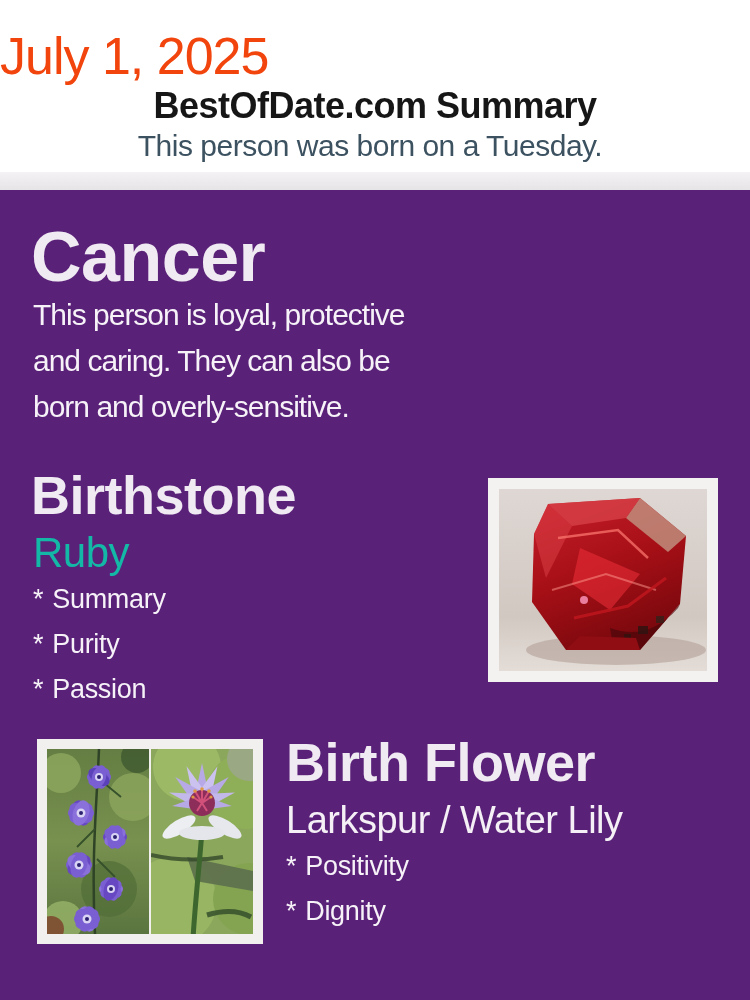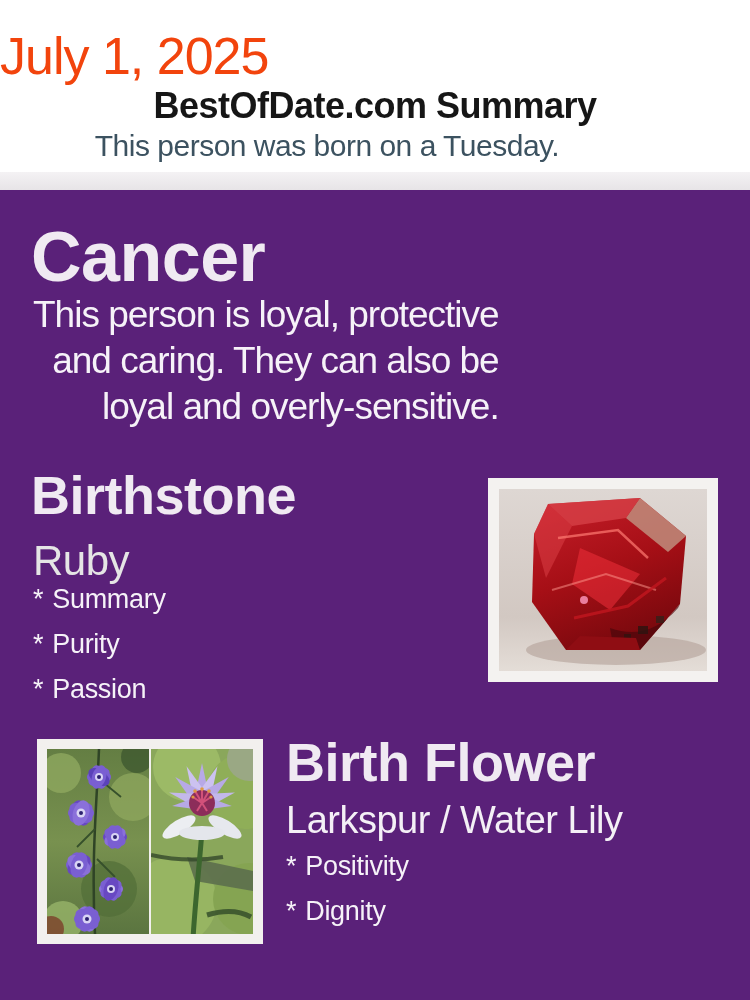--- a/index.html
+++ b/index.html
@@ -17,38 +17,39 @@
   }
   .hdr-summary{
     top:86px;left:0;width:750px;text-align:center;
     font-size:36px;font-weight:700;letter-spacing:-0.5px;color:#161616;
     line-height:1.1;
   }
   .hdr-born{
     top:129px;left:0;width:654px;text-align:center;
     font-size:30px;font-weight:400;letter-spacing:-0.5px;color:#3c5260;
     line-height:1.1;
+    padding-left:43px;
   }
   
   .divider{
     top:172px;left:0;width:750px;height:18px;
     background:linear-gradient(#f4f2f4,#e7e4e7);
   }
   
   .panel{
     top:190px;left:0;width:750px;height:810px;
     background:#5a2179;color:#f3eff5;
   }
   .panel .h-big{
     font-weight:700;line-height:1;letter-spacing:-0.5px;color:#f0eaf2;
   }
   .zodiac-sign{left:31px;top:32px;font-size:70px;}
-  .zodiac-desc{left:33px;top:102px;font-size:37px;letter-spacing:-1px;line-height:46px;color:#f6f2f8;text-align:right;}
+  .zodiac-desc{left:33px;top:102px;font-size:30px;letter-spacing:-1px;line-height:46px;color:#f6f2f8;}
   .bs-heading{left:31px;top:278px;font-size:54px;}
-  .bs-name{left:33px;top:348px;font-size:42px;letter-spacing:-0.5px;line-height:1.1;color:#e5e5e5;}
+  .bs-name{left:33px;top:340px;font-size:42px;letter-spacing:-0.5px;line-height:1.1;color:#14b8a6;}
   .traits{font-size:27px;letter-spacing:-0.3px;color:#f6f2f8;}
   .traits .trait-row{height:45px;line-height:31px;}
   .traits .bullet{display:inline-block;margin-right:9px;}
   .bs-traits{left:33px;top:394px;}
   .bf-heading{left:286px;top:545px;font-size:54px;}
   .bf-name{left:286px;top:610px;font-size:38px;letter-spacing:-0.5px;line-height:1.1;color:#f4f0f6;}
   .bf-traits{left:286px;top:661px;}
   
   .photo{display:block;}
   .ruby-figure{left:488px;top:288px;width:230px;height:204px;margin:0;}
@@ -62,21 +63,21 @@
 <div class="abs hdr-born">This person was born on a Tuesday.</div>
 
 <div class="abs divider"></div>
 
 <div class="abs panel">
 
   <div class="abs h-big zodiac-sign">Cancer</div>
   <div class="abs zodiac-desc">
     <div>This person is loyal, protective</div>
     <div>and caring. They can also be</div>
-    <div>loyal and overly-sensitive.</div>
+    <div>born and overly-sensitive.</div>
   </div>
 
   <div class="abs h-big bs-heading">Birthstone</div>
   <div class="abs bs-name">Ruby</div>
   <div class="abs traits bs-traits">
     <div class="trait-row">
       <span class="bullet">*</span><span>Summary</span>
     </div>
     <div class="trait-row">
       <span class="bullet">*</span><span>Purity</span>

